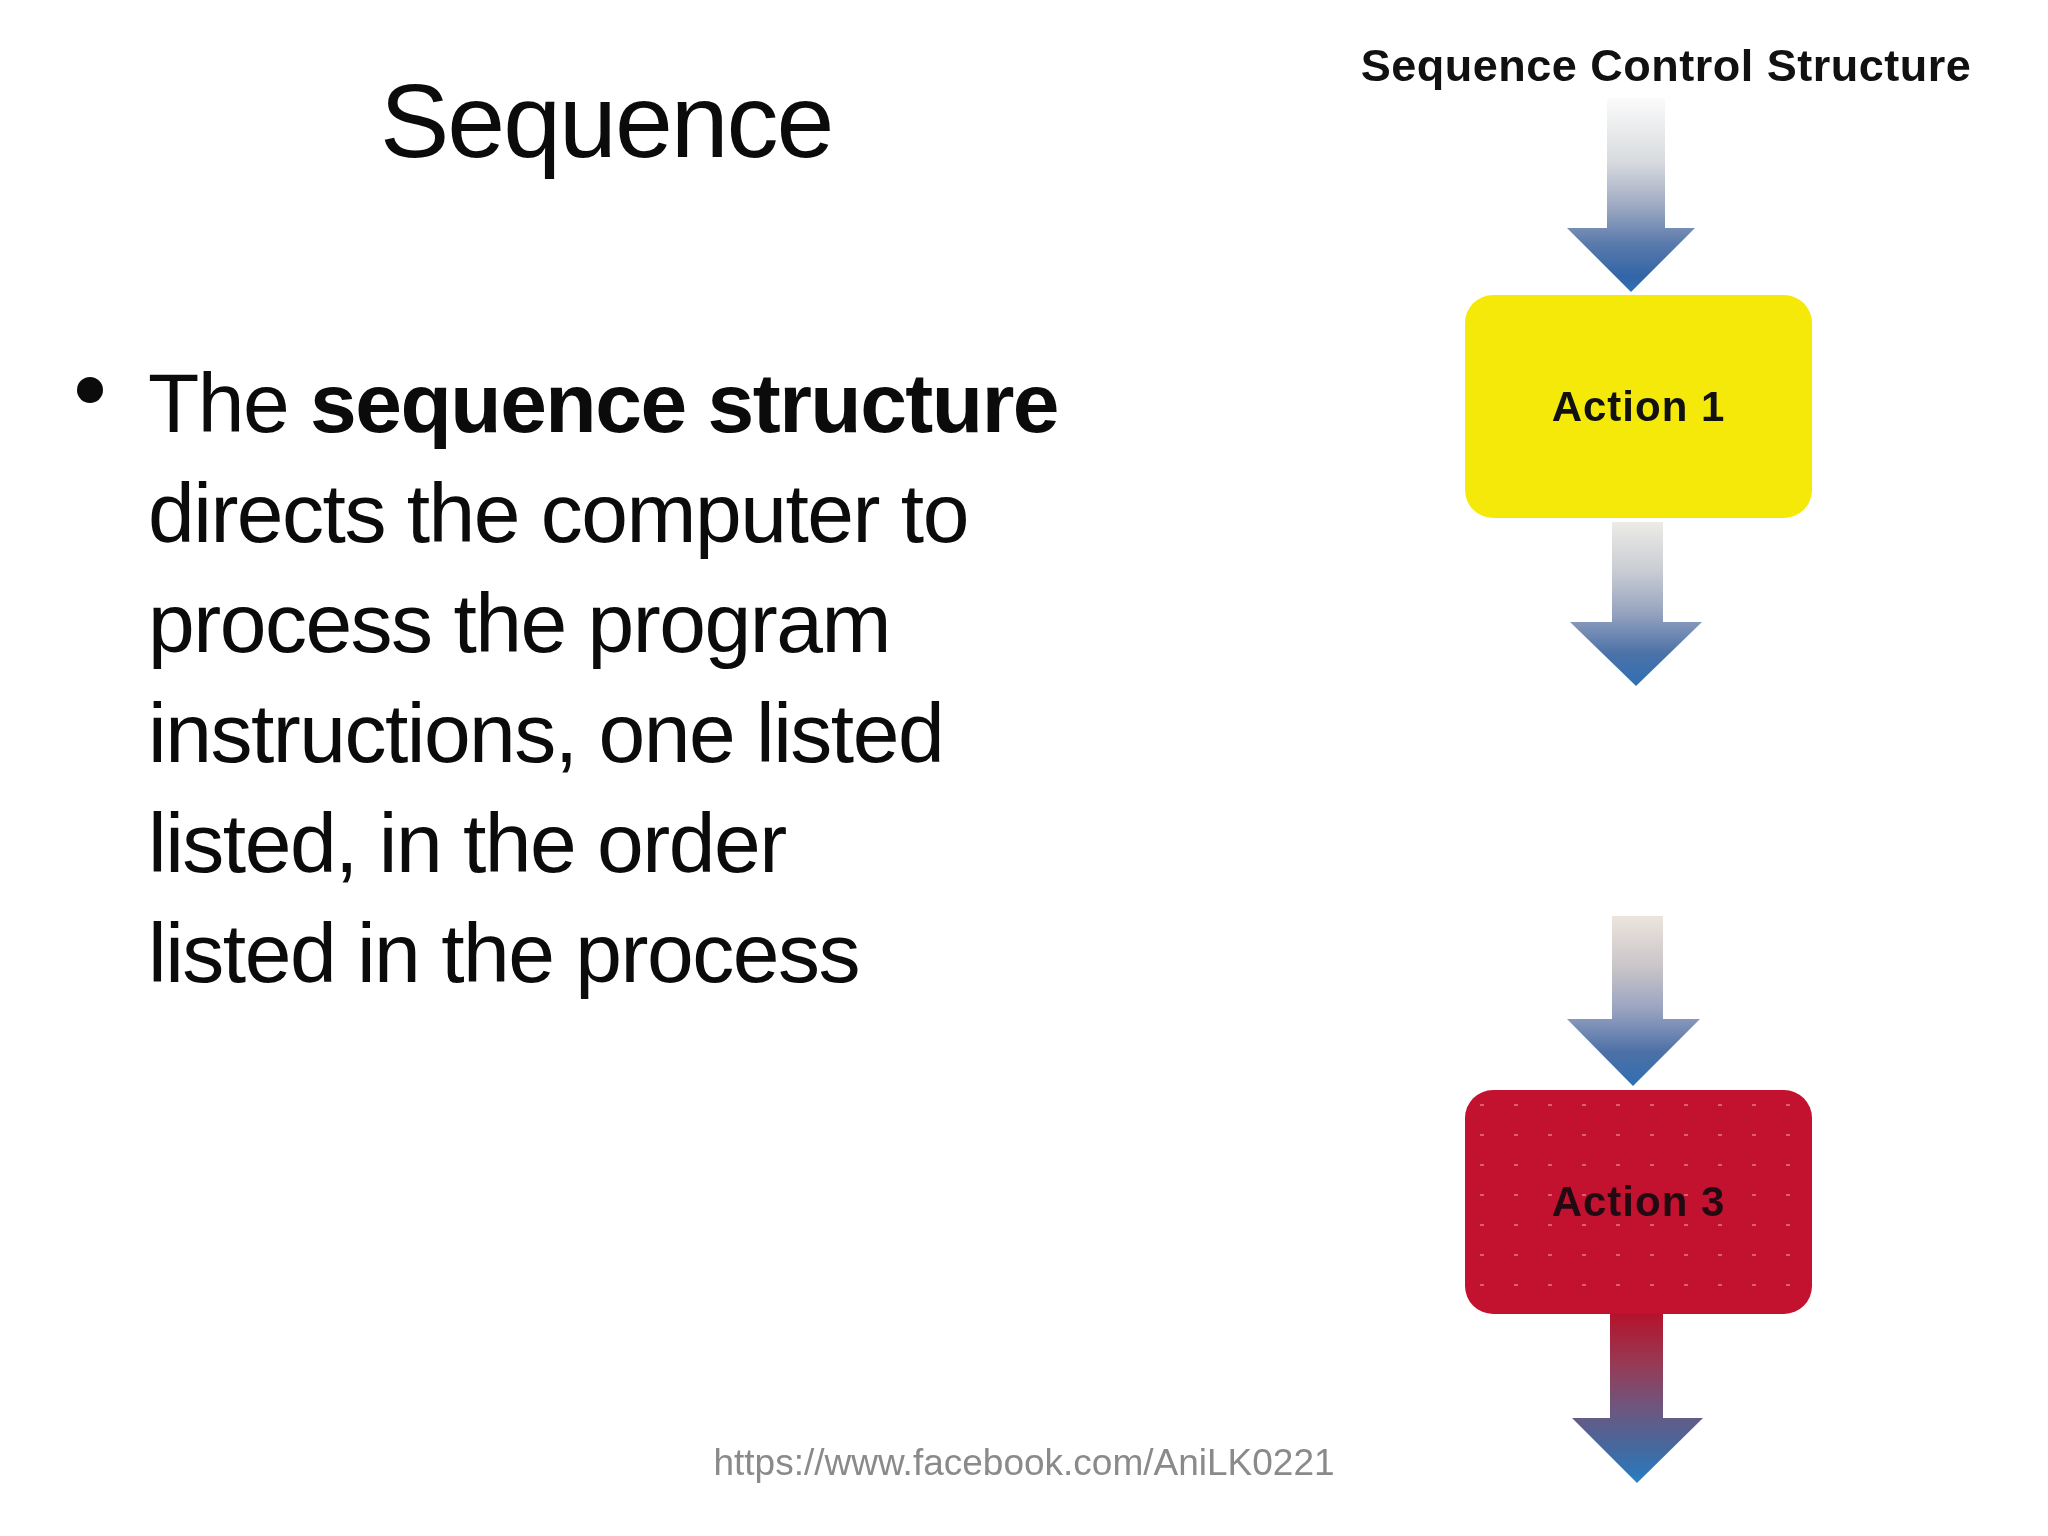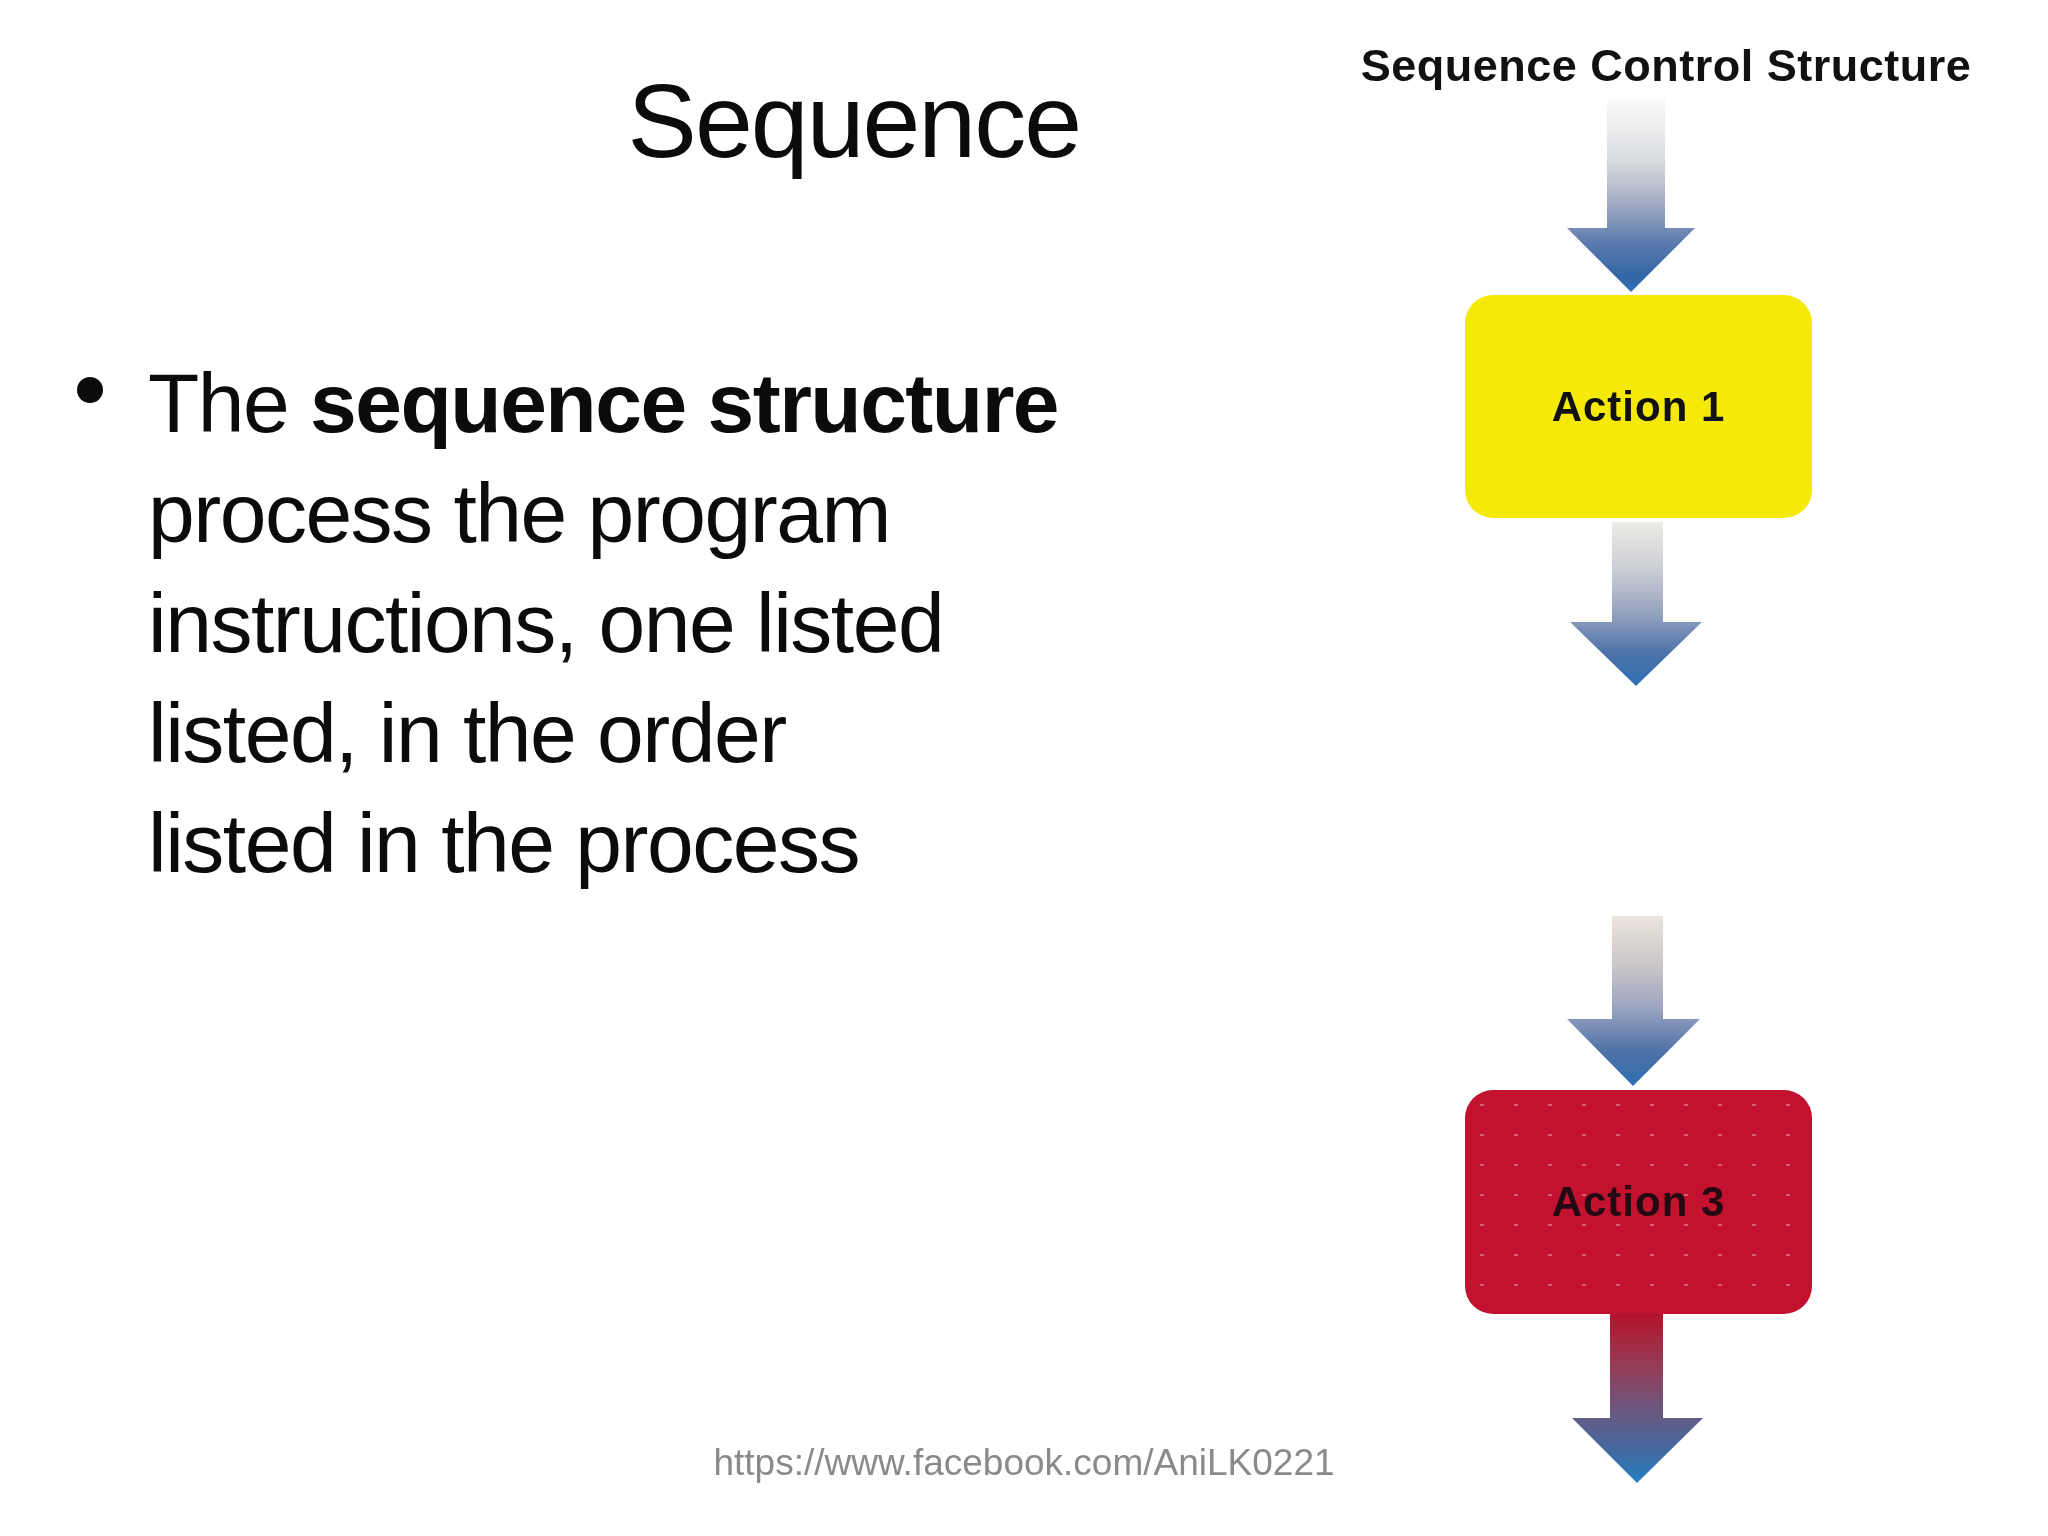--- a/index.html
+++ b/index.html
@@ -6,21 +6,21 @@
   .slide{
     position:relative;
     width:2048px;height:1536px;
     background:#ffffff;
     overflow:hidden;
     font-family:"Liberation Sans","DejaVu Sans",sans-serif;
   }
   .title{
     position:absolute;
     left:380px;top:62px;width:700px;
-    text-align:right;
+    text-align:left;
     font-size:104px;
     font-weight:400;
     color:#0b0b0b;
     letter-spacing:-2px;
   }
   .bullet-dot{
     position:absolute;
     left:77px;top:377px;
     width:26px;height:26px;
     border-radius:50%;
@@ -80,20 +80,21 @@
 <body>
 
 <div class="slide">
 
   <div class="title">Sequence</div>
 
   <div class="bullet-dot"></div>
 
   <div class="body-text">
     <div><span>The </span><span class="bold">sequence structure</span></div>
+    <div>directs the computer to</div>
     <div>process the program</div>
     <div>instructions, one listed</div>
     <div>listed, in the order</div>
     <div>listed in the process</div>
   </div>
 
   <div class="diagram-heading">Sequence Control Structure</div>
 
   <svg class="arrow arrow-1" width="128" height="194" viewBox="0 0 128 194">
     <defs>

